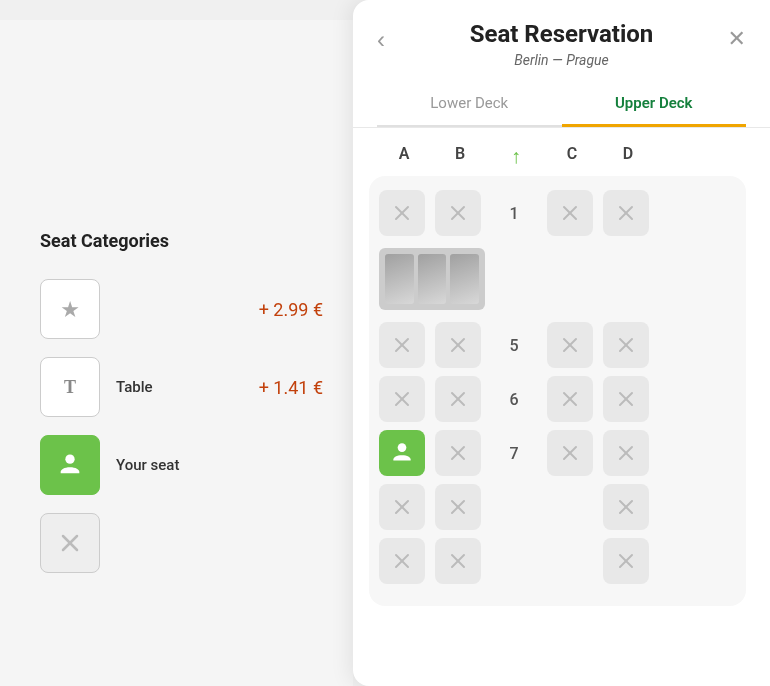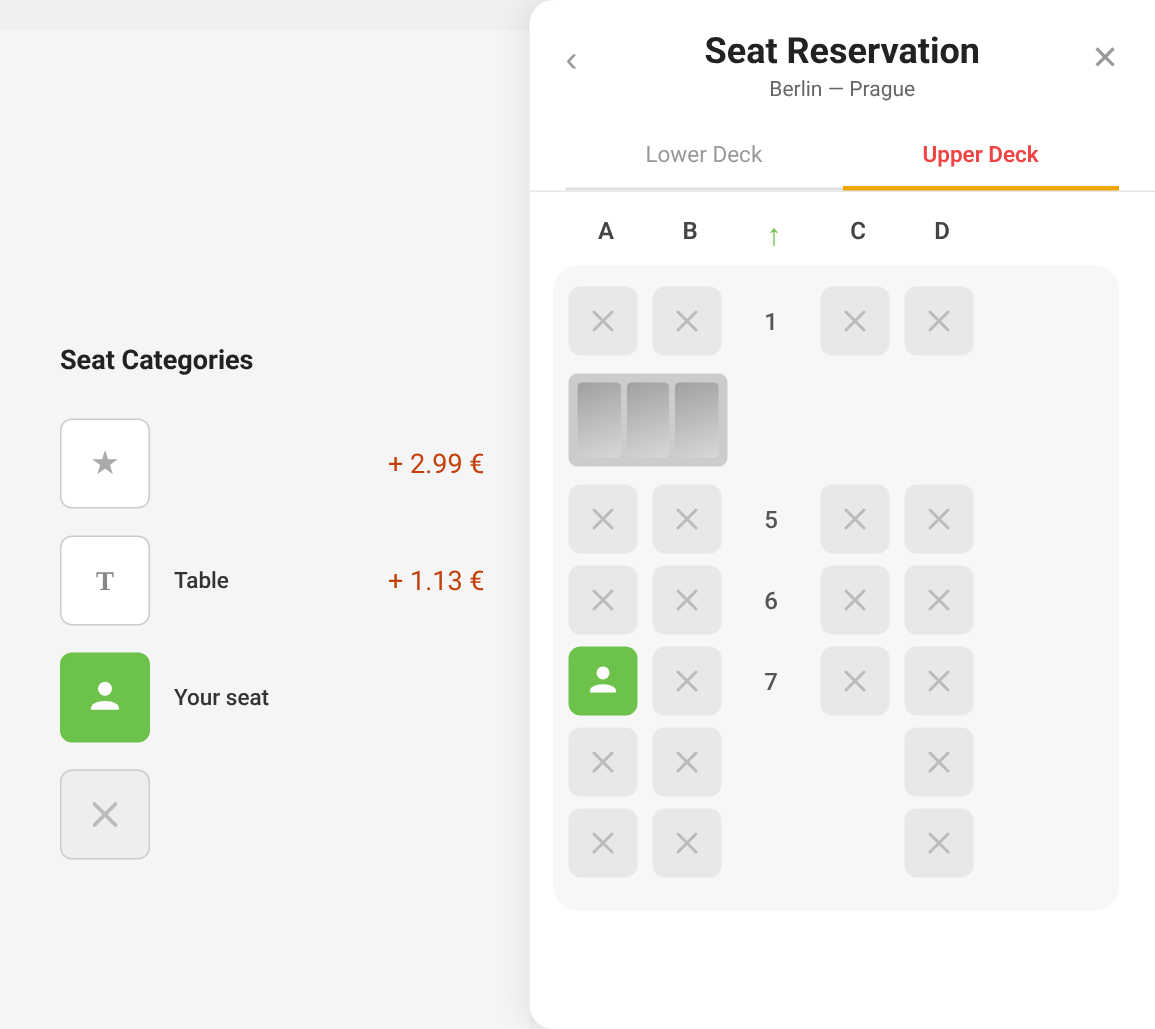--- a/index.html
+++ b/index.html
@@ -106,20 +106,21 @@
       font-size: 24px;
       font-weight: 700;
       color: #222;
       margin-bottom: 4px;
     }
 
     .modal-subtitle {
       font-size: 14px;
       color: #666;
       margin-bottom: 14px;
+      font-style: italic;
     }
 
     .back-btn {
       position: absolute;
       left: 16px;
       top: 22px;
       background: none;
       border: none;
       font-size: 24px;
       color: #999;
@@ -151,21 +152,21 @@
       text-align: center;
       padding: 12px 0;
       font-size: 15px;
       color: #999;
       cursor: pointer;
       border-bottom: 3px solid transparent;
       margin-bottom: -2px;
     }
 
     .tab.active {
-      color: #ef4444;
+      color: #15803d;
       border-bottom: 3px solid #f0a500;
       font-weight: 600;
     }
 
     
     .seat-map-container {
       flex: 1;
       overflow-y: auto;
       padding: 16px 24px 16px 16px;
       position: relative;
@@ -256,21 +257,21 @@
 
   <div class="category-item">
     <div class="category-icon" style="font-size:22px;color:#aaa;">★</div>
     <span class="category-price">+ 2.99 €</span>
   </div>
 
 
   <div class="category-item">
     <div class="category-icon" style="font-size:18px;font-weight:700;color:#888;font-family:serif;">T</div>
     <span class="category-label">Table</span>
-    <span class="category-price">+ 1.13 €</span>
+    <span class="category-price">+ 1.41 €</span>
   </div>
 
   <div class="category-item">
     <div class="category-icon green">
       <svg width="28" height="28" viewBox="0 0 24 24" fill="white">
         <circle cx="12" cy="7" r="4"></circle>
         <path d="M12 14c-5 0-8 2-8 4v1h16v-1c0-2-3-4-8-4z"></path>
       </svg>
     </div>
     <span class="category-label">Your seat</span>

